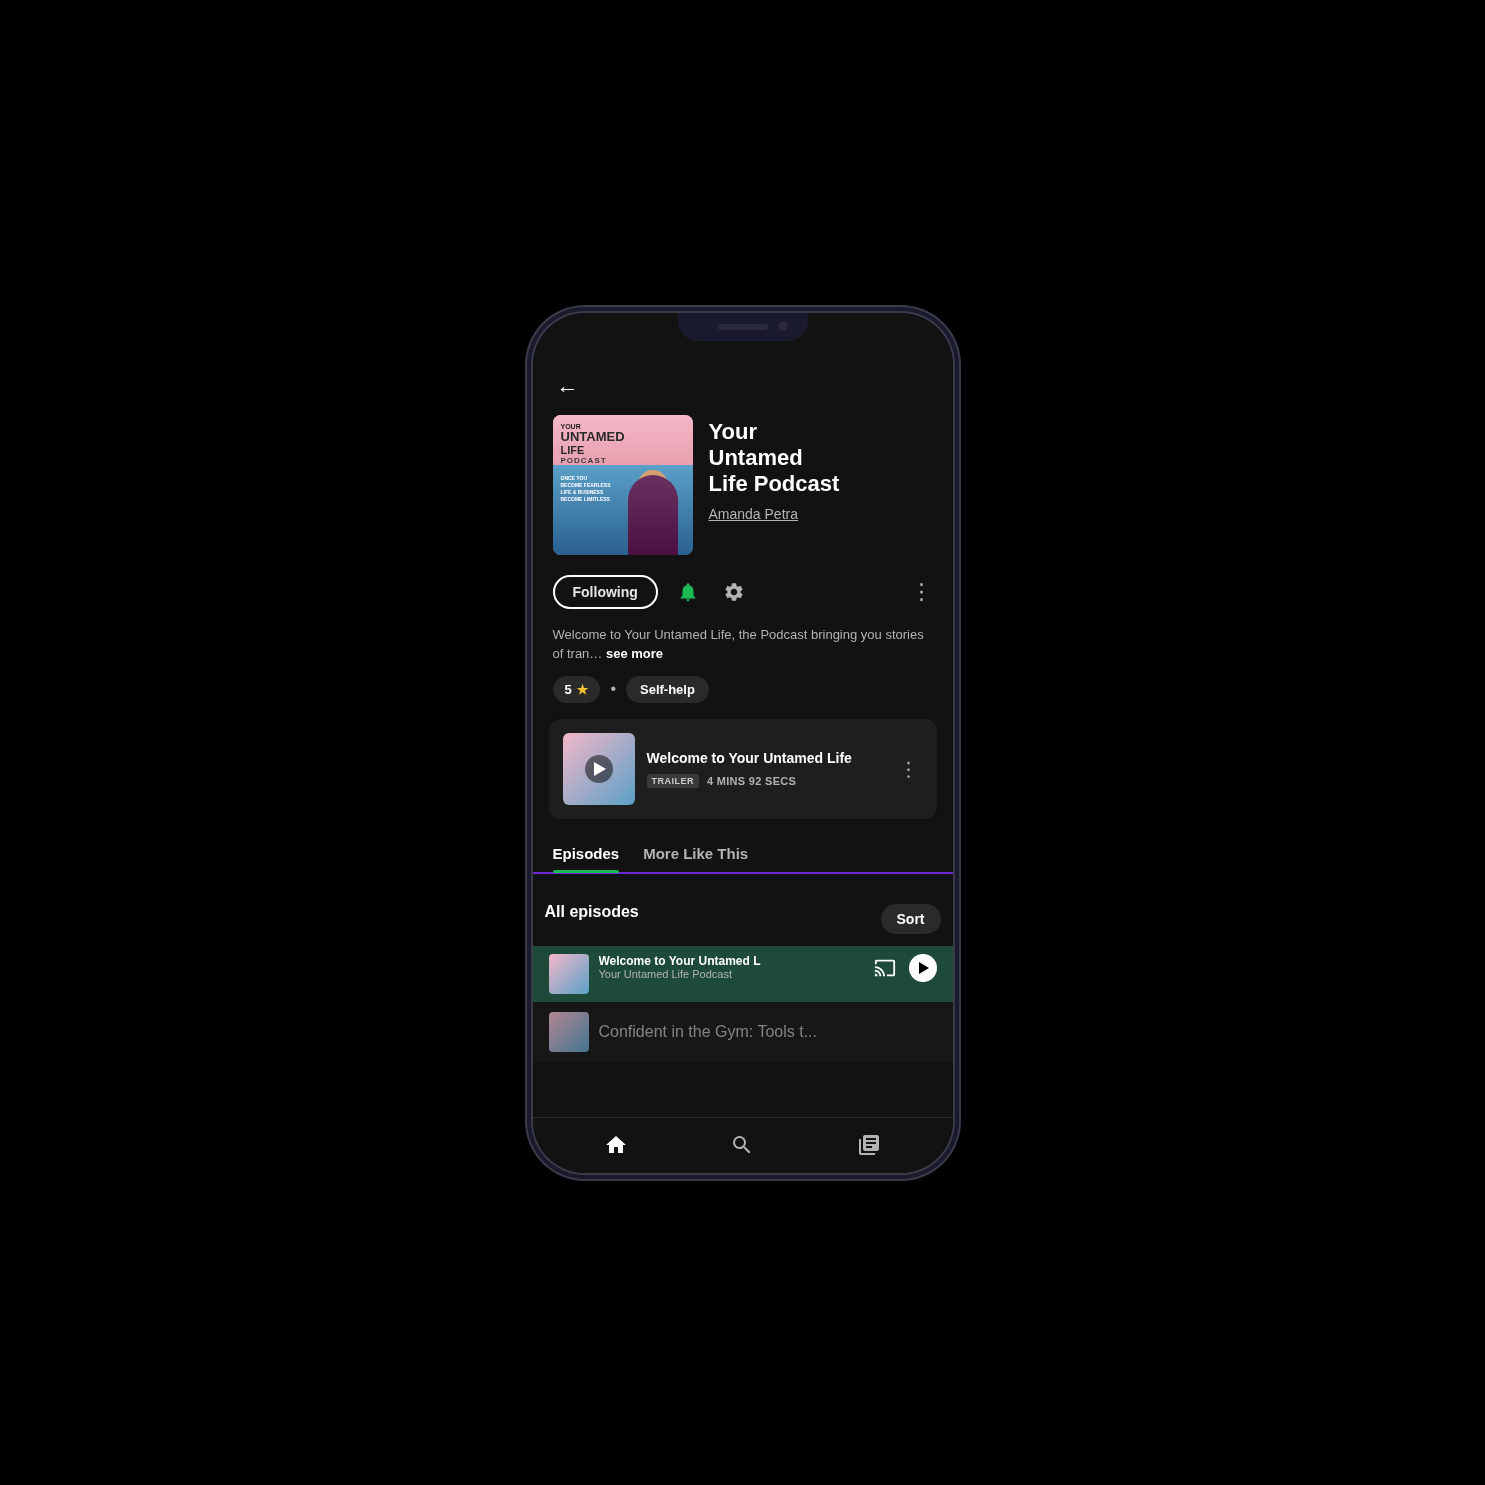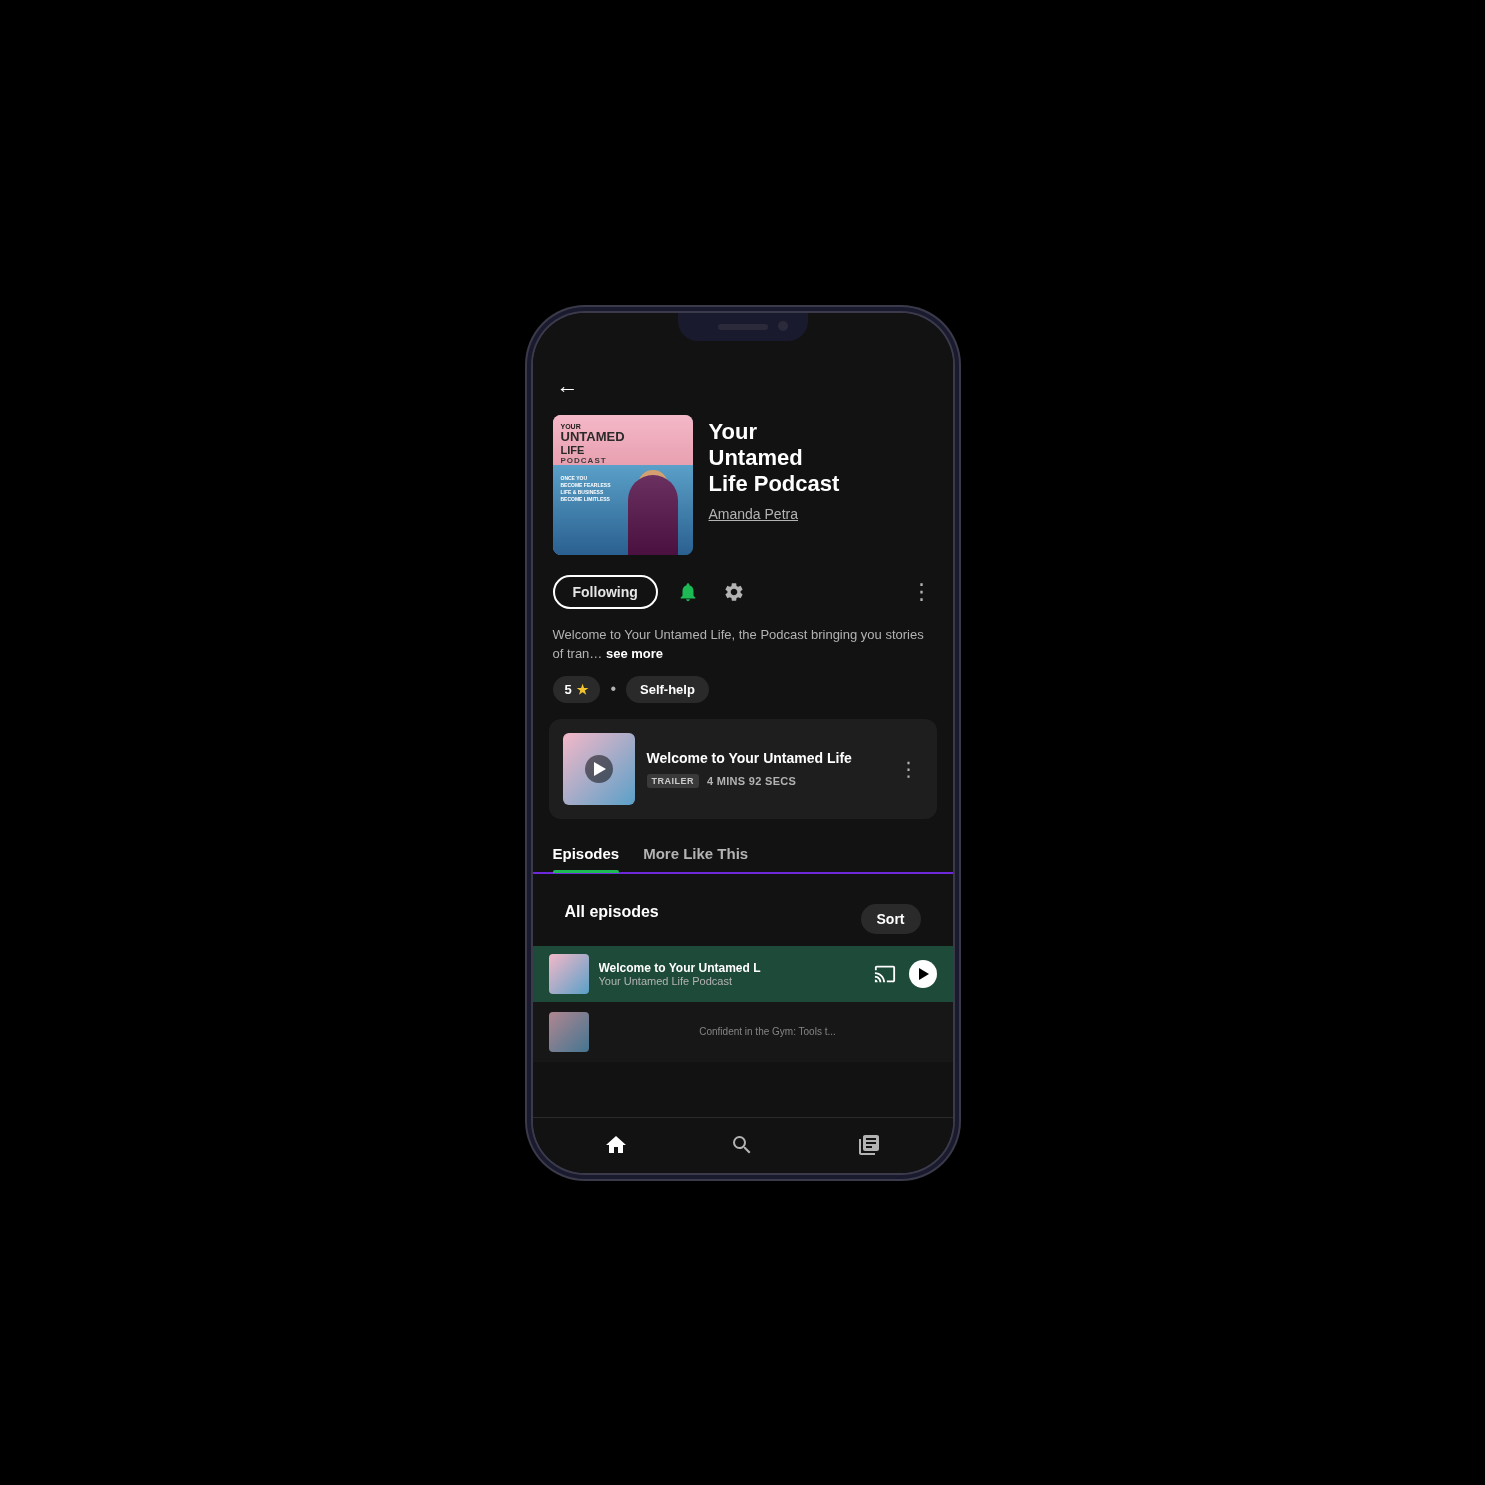--- a/index.html
+++ b/index.html
@@ -421,21 +421,21 @@
       height: 3px;
       background: #1db954;
       border-radius: 2px 2px 0 0;
     }
 
     
     .episodes-header {
       display: flex;
       align-items: center;
       justify-content: space-between;
-      padding: 4px 32px 12px;
+      padding: 4px 12px 12px;
     }
 
     .episodes-label {
       font-size: 16px;
       font-weight: 700;
       color: #fff;
     }
 
     .sort-btn {
       background: #2a2a2a;
@@ -447,21 +447,21 @@
       border-radius: 20px;
       cursor: pointer;
       margin-top: 14px;
     }
 
     
     .mini-player {
       background: #1e4a3a;
       padding: 8px 16px;
       display: flex;
-      align-items: center;
+      align-items: flex-start;
       gap: 10px;
     }
 
     .mini-thumb {
       width: 40px;
       height: 40px;
       border-radius: 4px;
       background: linear-gradient(135deg, #f4b8c8, #5aA0c8);
       flex-shrink: 0;
     }
@@ -532,27 +532,26 @@
 
     .next-thumb {
       width: 40px;
       height: 40px;
       border-radius: 4px;
       background: linear-gradient(135deg, #f4b8c8, #5aA0c8);
       flex-shrink: 0;
     }
 
     .next-title {
-      font-size: 10px;
+      font-size: 16px;
       color: #b3b3b3;
       flex: 1;
       white-space: nowrap;
       overflow: hidden;
       text-overflow: ellipsis;
-      text-align: center;
     }
 
     
     .bottom-nav {
       height: 56px;
       background: #121212;
       border-top: 1px solid #2a2a2a;
       display: flex;
       align-items: center;
       justify-content: space-around;

